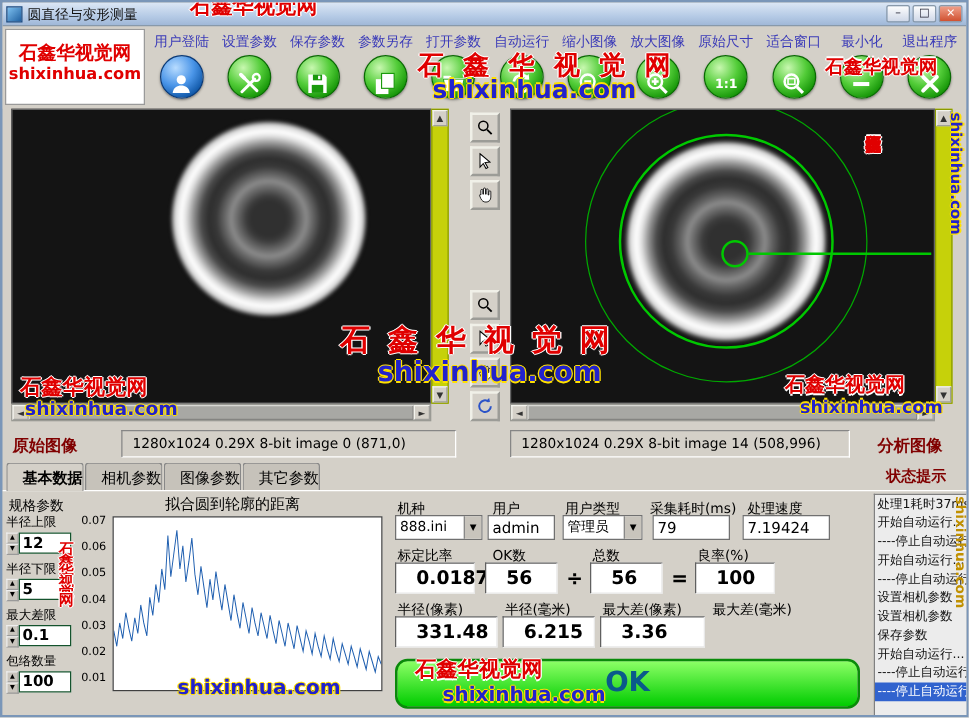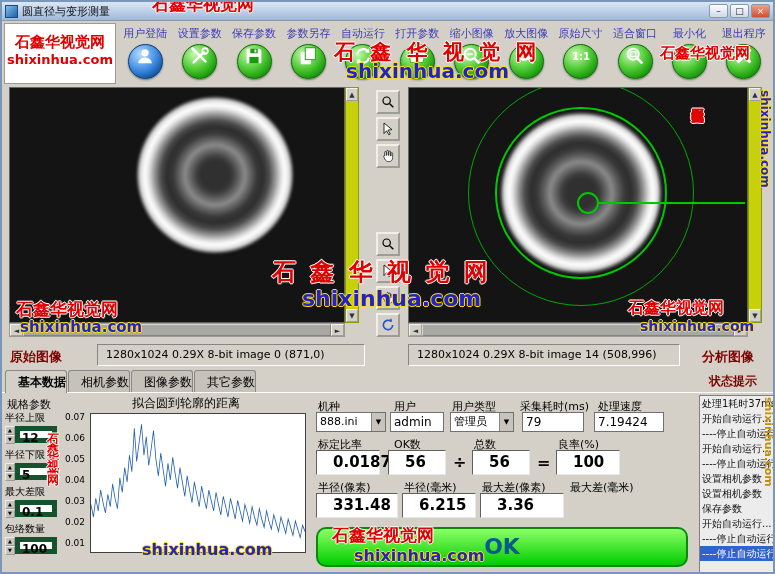--- a/index.html
+++ b/index.html
@@ -15,21 +15,21 @@
 .win-btn.close { background:linear-gradient(#f0a08a,#d05030); color:#fff; }
 
 
 .toolbar { position:absolute; top:19px; left:0; right:0; height:66px; background:#d4d0c8; }
 .logo { position:absolute; top:2px; left:2px; width:112px; height:61px; background:#fff; border:1px solid #9a9a9a; text-align:center; }
 .logo1 { color:#e00000; font-weight:bold; font-size:15px; margin-top:9px; white-space:nowrap; }
 .logo2 { color:#e00000; font-weight:bold; font-size:13px; }
 .tb-buttons { position:absolute; left:116px; top:0; right:2px; height:66px; display:flex; }
 .tb-cell { flex:1; display:flex; flex-direction:column; align-items:center; padding-top:5px; min-width:0; }
 .tb-label { font-size:11px; color:#3a3ab8; white-space:nowrap; }
-.tb-btn { width:35px; height:35px; border-radius:50%; margin-top:3px; cursor:pointer; display:flex; align-items:flex-start; justify-content:center;
+.tb-btn { width:35px; height:35px; border-radius:50%; margin-top:3px; cursor:pointer; display:flex; align-items:flex-end; justify-content:center;
   background:radial-gradient(circle at 35% 28%,#c8f8b0,#52cc38 45%,#169608 78%,#0a7a04); border:1px solid #0a6a04; box-shadow:0 1px 2px rgba(0,0,0,.45); }
 .tb-btn.blue { background:radial-gradient(circle at 35% 28%,#b8dcff,#4a95e8 45%,#1058a8 78%,#0a4a90); border-color:#0a3a78; }
 
 
 .viewer { position:absolute; top:85px; height:250px; }
 .viewer-left { left:7px; width:350px; }
 .viewer-right { left:406px; width:354px; }
 .canvas { position:absolute; left:0; top:0; right:14px; bottom:14px; background:#141414; border:1px solid #666; overflow:hidden; }
 .vscroll { position:absolute; top:0; right:0; width:14px; bottom:14px; background:#c6d10a; border:1px solid #8a9a00; display:flex; flex-direction:column; justify-content:space-between; }
 .hscroll { position:absolute; left:0; right:14px; bottom:0; height:14px; background:#c0bdb6; border:1px solid #9a9a94; display:flex; justify-content:space-between; }
@@ -69,21 +69,21 @@
 
 
 .content { position:absolute; left:0; top:390px; width:775px; height:184px; background:#d4d0c8; border-top:1px solid #fff; }
 .spec-title { position:absolute; left:5px; top:4px; font-size:11px; white-space:nowrap; }
 .spec-params { position:absolute; left:3px; top:18px; width:55px; }
 .spec-block { margin-bottom:5px; }
 .spec-label { font-size:10px; margin-bottom:1px; white-space:nowrap; }
 .spin { display:flex; height:17px; width:52px; }
 .spin-arrows { width:10px; display:flex; flex-direction:column; }
 .spin-arrow { flex:1; font-size:5px; line-height:7px; text-align:center; background:#c8c4bc; border:1px outset #eee; cursor:pointer; }
-.spin-field { flex:1; background:#fff; border:5px solid #14532d; font-size:12px; font-weight:bold; padding-left:2px; line-height:14px; }
+.spin-field { flex:1; background:#fff; border:1px solid #14532d; font-size:12px; font-weight:bold; padding-left:2px; line-height:14px; }
 
 .chart { position:absolute; left:58px; top:2px; width:252px; height:180px; }
 .chart-title { text-align:center; font-size:12px; color:#000; white-space:nowrap; }
 .chart-plot { position:absolute; left:30px; top:18px; width:216px; height:140px; background:#fff; border:1px solid #404040; }
 .chart-plot svg { display:block; width:100%; height:100%; }
 .chart-yticks { position:absolute; left:0; top:18px; width:27px; height:140px; }
 .ytick { position:absolute; right:2px; font-size:9px; color:#000; }
 
 .plabel { position:absolute; font-size:11px; color:#000; white-space:nowrap; }
 .dd { position:absolute; background:#fff; border:1px solid #707070; display:flex; height:20px; cursor:pointer; }
@@ -177,36 +177,36 @@
         <div class="tb-cell">
           <div class="tb-label">参数另存</div>
           <div class="tb-btn">
             <svg viewBox="0 0 24 24" width="22" height="22">
               <rect x="4" y="8" width="11" height="13" fill="#fff"></rect>
               <rect x="9" y="3" width="11" height="13" fill="#fff" stroke="#1a9a0c" stroke-width="1"></rect>
             </svg>
           </div>
         </div>
         <div class="tb-cell">
+          <div class="tb-label">打开参数</div>
+          <div class="tb-btn">
+            <svg viewBox="0 0 24 24" width="22" height="22">
+              <path d="M3 8V5h6l2 2h10v3z" fill="#fff"></path>
+              <path d="M3 8h18l-2.5 11H5z" fill="#fff" stroke="#1a9a0c" stroke-width=".8"></path>
+            </svg>
+          </div>
+        </div>
+        <div class="tb-cell">
           <div class="tb-label">自动运行</div>
           <div class="tb-btn">
             <svg viewBox="0 0 24 24" width="22" height="22">
               <path d="M5.5 10A7 7 0 0 1 18 7.5" fill="none" stroke="#fff" stroke-width="2.4"></path>
               <path d="M18.5 3.5l.5 5-5-.5z" fill="#fff"></path>
               <path d="M18.5 14A7 7 0 0 1 6 16.5" fill="none" stroke="#fff" stroke-width="2.4"></path>
               <path d="M5.5 20.5l-.5-5 5 .5z" fill="#fff"></path>
-            </svg>
-          </div>
-        </div>
-        <div class="tb-cell">
-          <div class="tb-label">打开参数</div>
-          <div class="tb-btn">
-            <svg viewBox="0 0 24 24" width="22" height="22">
-              <path d="M3 8V5h6l2 2h10v3z" fill="#fff"></path>
-              <path d="M3 8h18l-2.5 11H5z" fill="#fff" stroke="#1a9a0c" stroke-width=".8"></path>
             </svg>
           </div>
         </div>
         <div class="tb-cell">
           <div class="tb-label">缩小图像</div>
           <div class="tb-btn">
             <svg viewBox="0 0 24 24" width="22" height="22">
               <circle cx="10" cy="10" r="6" fill="none" stroke="#fff" stroke-width="2.2"></circle>
               <line x1="14.8" y1="14.8" x2="20" y2="20" stroke="#fff" stroke-width="2.8"></line>
               <line x1="7" y1="10" x2="13" y2="10" stroke="#fff" stroke-width="2.2"></line>

